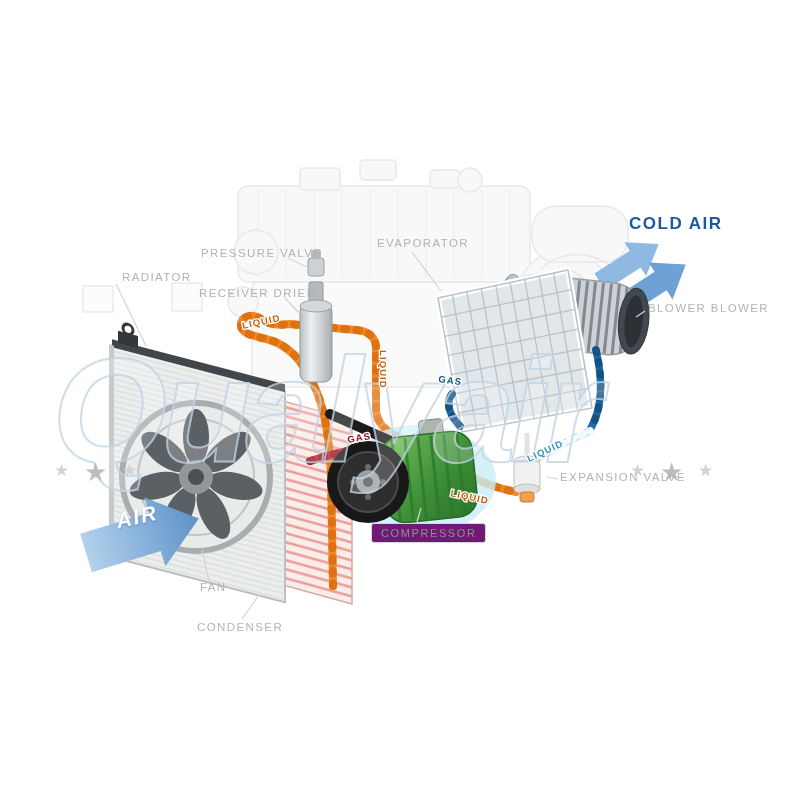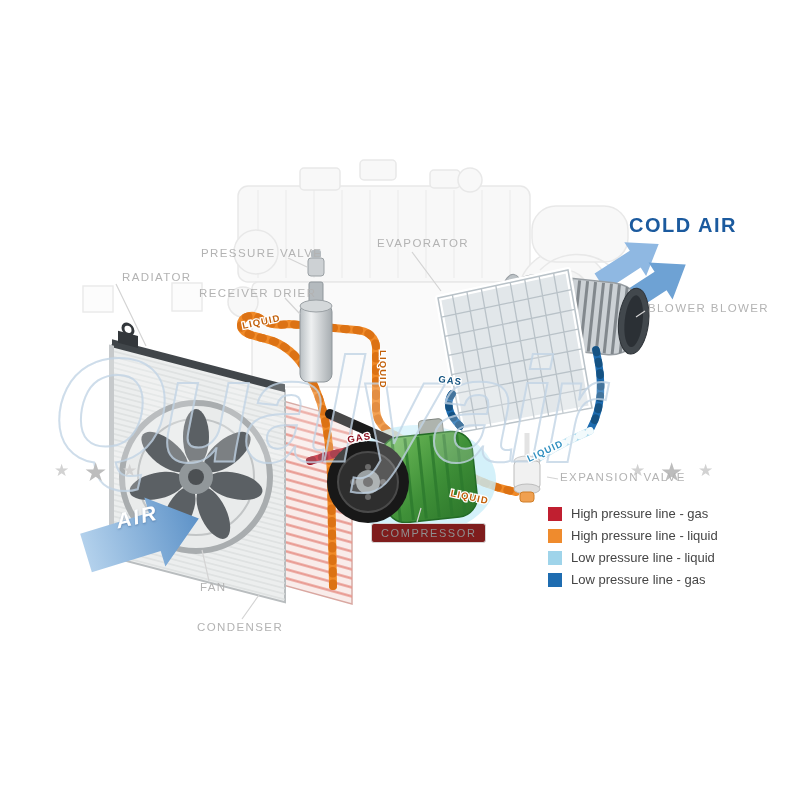--- a/index.html
+++ b/index.html
@@ -13,23 +13,23 @@
   .star{fill:#d2d2d2;} .star-big{fill:#bdbdbd;}
   .lbl{position:absolute;font-size:11.5px;letter-spacing:1.4px;color:#b3b3b3;white-space:nowrap;}
   #lbl-radiator{left:85px;top:271px;margin-left:37px;}
   #lbl-pressure-switch{left:201px;top:247px;}
   #lbl-receiver-drier{left:199px;top:287px;}
   #lbl-evaporator{left:377px;top:237px;text-align:center;}
   #lbl-blower-motor{left:648px;top:302px;}
   #lbl-expansion-valve{left:560px;top:471px;}
   #lbl-fan{left:200px;top:581px;}
   #lbl-condenser{left:197px;top:621px;}
-  #lbl-compressor{left:371px;top:523px;color:#8f8f8f;background:#7f1d1d;border:1px solid #d6d6d6;
+  #lbl-compressor{left:371px;top:523px;color:#8f8f8f;background:#701a75;border:1px solid #d6d6d6;
                   border-radius:3px;padding:3px 9px;font-size:11px;letter-spacing:1.6px;}
-  #lbl-cold-air{left:629px;top:214px;color:#1b5a9e;font-weight:bold;font-size:20px;letter-spacing:1.5px;}
+  #lbl-cold-air{left:629px;top:214px;color:#1b5a9e;font-weight:bold;font-size:17px;letter-spacing:1.5px;}
   #lbl-air{left:116px;top:505px;color:#fff;font-weight:bold;font-style:italic;font-size:21px;
            letter-spacing:2px;transform:rotate(-13deg);text-shadow:0 1px 2px rgba(30,70,120,.4);}
   .legend{position:absolute;left:548px;top:506px;display:flex;flex-direction:column;gap:7px;}
   .legend-row{display:flex;align-items:center;gap:9px;}
   .legend-swatch{width:14px;height:14px;flex:0 0 auto;}
   .legend-label{font-size:13px;color:#454545;white-space:nowrap;}
 </style>
 </head>
 <body>
 
@@ -222,32 +222,14 @@
 <div class="lbl" id="lbl-receiver-drier">RECEIVER DRIER</div>
 <div class="lbl" id="lbl-evaporator">EVAPORATOR</div>
 <div class="lbl" id="lbl-cold-air">COLD AIR</div>
 <div class="lbl" id="lbl-blower-motor">BLOWER BLOWER</div>
 <div class="lbl" id="lbl-expansion-valve">EXPANSION VALVE</div>
 <div class="lbl" id="lbl-compressor">COMPRESSOR</div>
 <div class="lbl" id="lbl-fan">FAN</div>
 <div class="lbl" id="lbl-condenser">CONDENSER</div>
 <div class="lbl" id="lbl-air">AIR</div>
 
-<div class="legend">
-  <div class="legend-row">
-    <div class="legend-swatch" style="background-color: rgb(192, 31, 48);"></div>
-    <div class="legend-label">High pressure line - gas</div>
-  </div>
-  <div class="legend-row">
-    <div class="legend-swatch" style="background-color: rgb(239, 139, 45);"></div>
-    <div class="legend-label">High pressure line - liquid</div>
-  </div>
-  <div class="legend-row">
-    <div class="legend-swatch" style="background-color: rgb(159, 212, 234);"></div>
-    <div class="legend-label">Low pressure line - liquid</div>
-  </div>
-  <div class="legend-row">
-    <div class="legend-swatch" style="background-color: rgb(30, 108, 176);"></div>
-    <div class="legend-label">Low pressure line - gas</div>
-  </div>
+
 </div>
 
-</div>
-
 </body></html>

